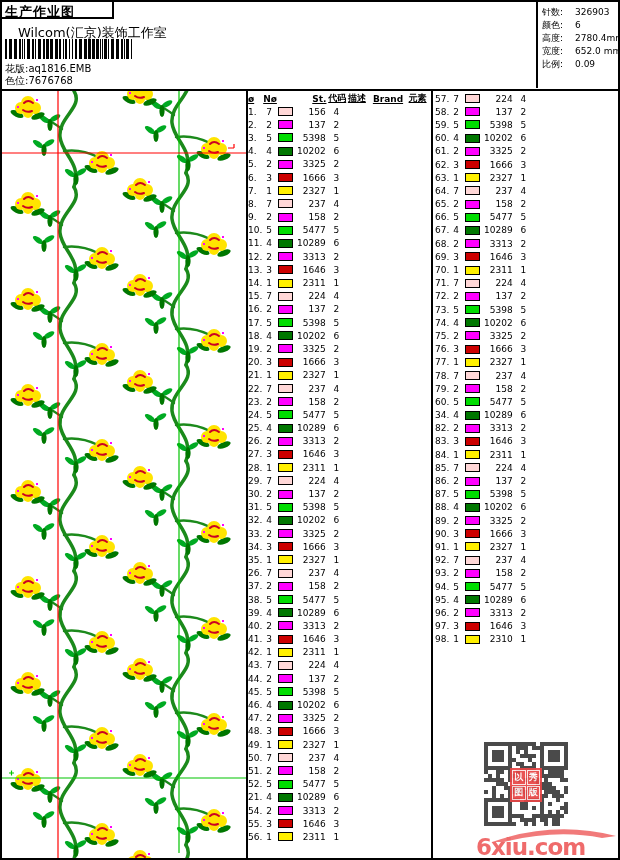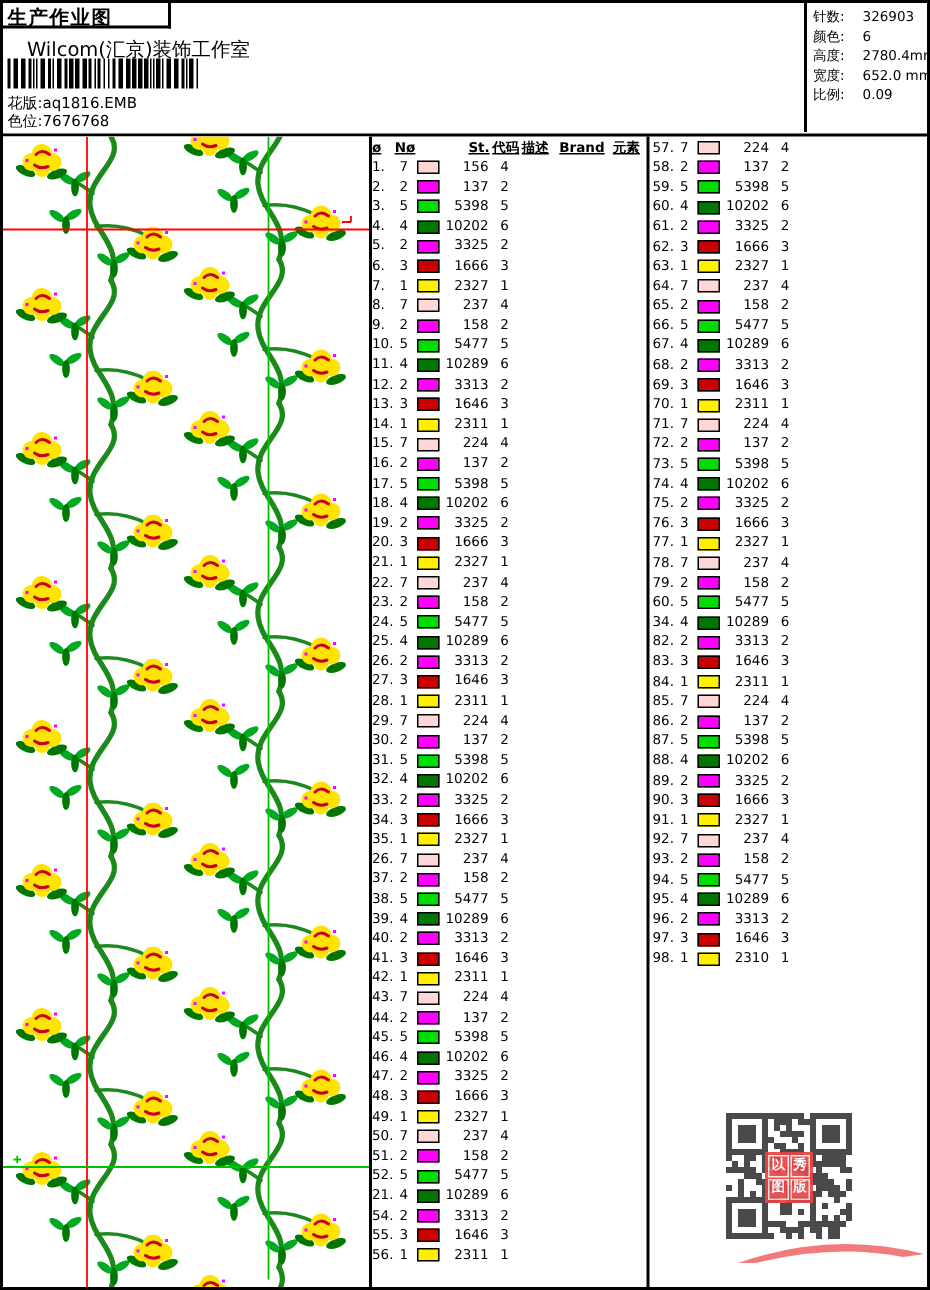--- a/index.html
+++ b/index.html
@@ -1547,15 +1547,16 @@
         <span>以</span>
         <span>秀</span>
         <span>图</span>
         <span>版</span>
       </div>
   </div>
   <div class="watermark">
     <svg width="156" height="18" viewBox="0 0 156 18">
       <path d="M28,14 Q90,-8 152,8 L138,10 Q92,1 40,14 Z" fill="var(--wm)" opacity="0.9"></path>
     </svg>
+    <span class="wm-text">6xiu.com</span>
   </div>
 
 </div>
 
 </body></html>

